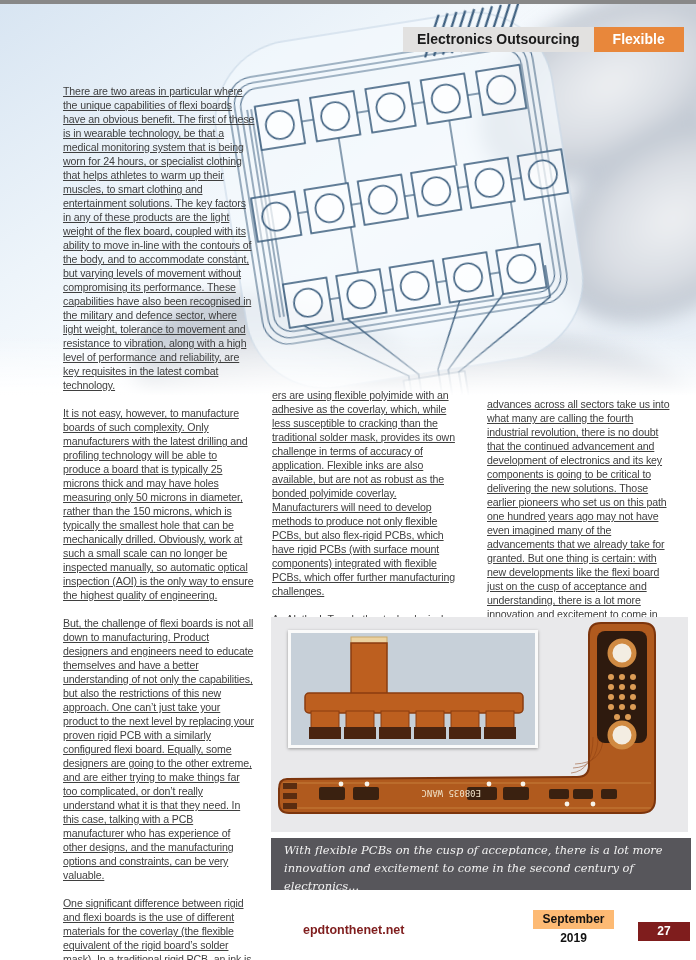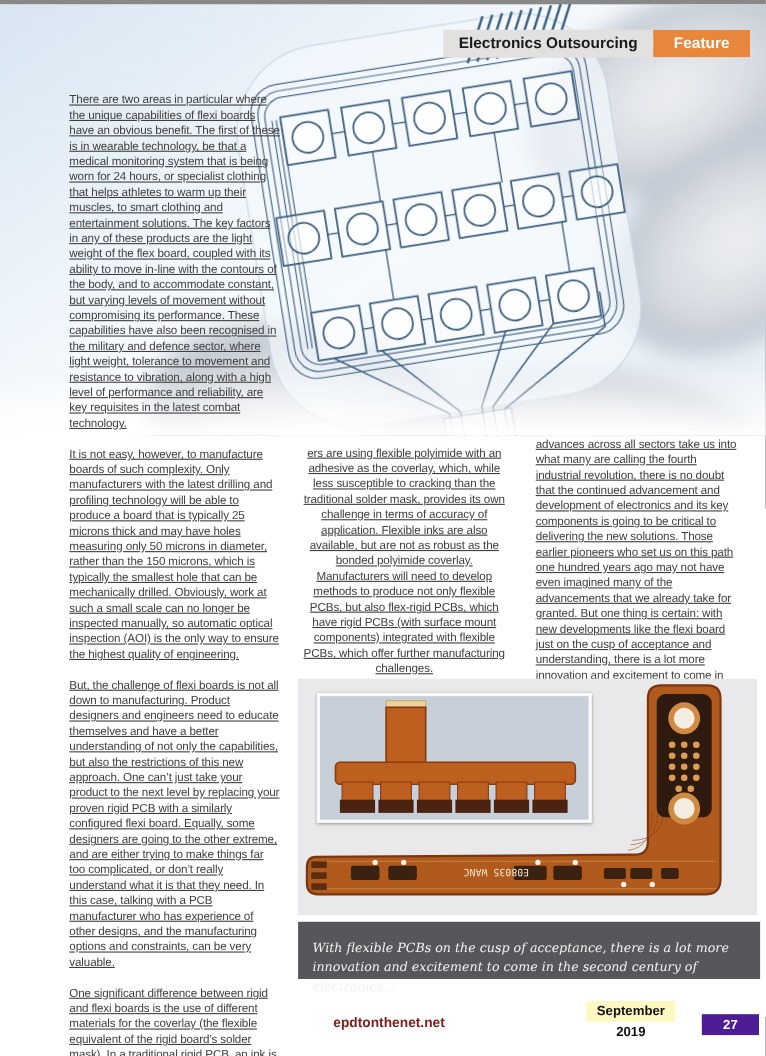--- a/index.html
+++ b/index.html
@@ -5,32 +5,32 @@
   html,body{margin:0;padding:0;background:#888;}
   .page{position:relative;width:696px;height:960px;background:#ffffff;overflow:hidden;
         font-family:"Liberation Sans","DejaVu Sans",sans-serif;margin:4px auto;}
   .hero{position:absolute;left:0;top:0;width:696px;height:392px;}
   .header-tags{position:absolute;left:403px;top:23px;display:flex;height:25px;}
   .tag-gray{background:#e2e1e0;color:#1a1a1a;font-weight:bold;font-size:14px;line-height:25px;padding:0 14px;}
   .tag-orange{background:#e8873b;color:#ffffff;font-weight:bold;font-size:14px;line-height:25px;padding:0 19px;}
   .col{position:absolute;color:#3f3f3f;font-size:10.6px;line-height:14px;letter-spacing:-0.12px;}
   .col p{margin:0 0 14px 0;text-decoration:underline;}
   .col1{left:63px;top:80px;width:192px;}
-  .col2{left:272px;top:401px;width:191px;text-align:center;}
+  .col2{left:272px;top:384px;width:191px;}
   .col3{left:487px;top:393px;width:183px;}
   .main-photo{position:absolute;left:271px;top:613px;width:417px;height:215px;background:#e9e9eb;}
   .inset{position:absolute;left:17px;top:13px;width:244px;height:112px;background:#c7d0d9;
          border:3px solid #fafafa;box-shadow:0 1px 3px rgba(0,0,0,0.35);}
   .caption{position:absolute;left:271px;top:834px;width:420px;height:52px;box-sizing:border-box;
            background:#57565b;color:#f2f2f2;font-family:"DejaVu Serif","Liberation Serif",serif;
-           font-style:italic;font-size:11.5px;line-height:1.55;padding:15px 13px;}
+           font-style:italic;font-size:11.5px;line-height:1.55;padding:4px 13px;}
   .footer-site{position:absolute;left:303px;top:919px;font-weight:bold;font-size:12.5px;color:#7f1d1d;}
-  .footer-issue{position:absolute;left:533px;top:906px;width:81px;height:19px;background:#fef9c3;
+  .footer-issue{position:absolute;left:533px;top:906px;width:81px;height:19px;background:#fdba74;
                 color:#111;font-weight:bold;font-size:12px;line-height:19px;text-align:center;}
-  .footer-page{position:absolute;left:638px;top:918px;width:52px;height:19px;background:#4c1d95;
+  .footer-page{position:absolute;left:638px;top:918px;width:52px;height:19px;background:#7f1d1d;
                color:#fff;font-weight:bold;font-size:12px;line-height:19px;text-align:center;}
 </style>
 </head>
 <body>
 
 <div class="page">
 
   <div class="hero">
     <svg width="696" height="392" viewBox="0 0 696 392">
       <defs>
@@ -143,21 +143,21 @@
           <path d="M534 280 L534 312 L432 372 L432 398"></path>
         </g>
         <rect x="376" y="372" width="62" height="26" fill="#ffffff" opacity="0.55" stroke="#3c5e7e" stroke-width="1.2"></rect>
       </g>
       <rect x="0" y="330" width="696" height="62" fill="url(#fadeWhite)"></rect>
     </svg>
   </div>
 
   <div class="header-tags">
     <div class="tag-gray">Electronics Outsourcing</div>
-    <div class="tag-orange">Feature</div>
+    <div class="tag-orange">Flexible</div>
   </div>
 
   <div class="col col1">
     <p>There are two areas in particular where the unique capabilities of flexi boards have an obvious benefit. The first of these is in wearable technology, be that a medical monitoring system that is being worn for 24 hours, or specialist clothing that helps athletes to warm up their muscles, to smart clothing and entertainment solutions. The key factors in any of these products are the light weight of the flex board, coupled with its ability to move in-line with the contours of the body, and to accommodate constant, but varying levels of movement without compromising its performance. These capabilities have also been recognised in the military and defence sector, where light weight, tolerance to movement and resistance to vibration, along with a high level of performance and reliability, are key requisites in the latest combat technology.</p>
     <p>It is not easy, however, to manufacture boards of such complexity. Only manufacturers with the latest drilling and profiling technology will be able to produce a board that is typically 25 microns thick and may have holes measuring only 50 microns in diameter, rather than the 150 microns, which is typically the smallest hole that can be mechanically drilled. Obviously, work at such a small scale can no longer be inspected manually, so automatic optical inspection (AOI) is the only way to ensure the highest quality of engineering.</p>
     <p>But, the challenge of flexi boards is not all down to manufacturing. Product designers and engineers need to educate themselves and have a better understanding of not only the capabilities, but also the restrictions of this new approach. One can’t just take your product to the next level by replacing your proven rigid PCB with a similarly configured flexi board. Equally, some designers are going to the other extreme, and are either trying to make things far too complicated, or don’t really understand what it is that they need. In this case, talking with a PCB manufacturer who has experience of other designs, and the manufacturing options and constraints, can be very valuable.</p>
     <p>One significant difference between rigid and flexi boards is the use of different materials for the coverlay (the flexible equivalent of the rigid board’s solder mask). In a traditional rigid PCB, an ink is used to provide the coating (solder mask), which is usually green. This, however, is not suitable for a flexible PCB, as it is liable to crack when flexed due to its brittle nature. As a result, manufactur-</p>
   </div>
   <div class="col col2">
     <p>ers are using flexible polyimide with an adhesive as the coverlay, which, while less susceptible to cracking than the traditional solder mask, provides its own challenge in terms of accuracy of application. Flexible inks are also available, but are not as robust as the bonded polyimide coverlay. Manufacturers will need to develop methods to produce not only flexible PCBs, but also flex-rigid PCBs, which have rigid PCBs (with surface mount components) integrated with flexible PCBs, which offer further manufacturing challenges.</p>

